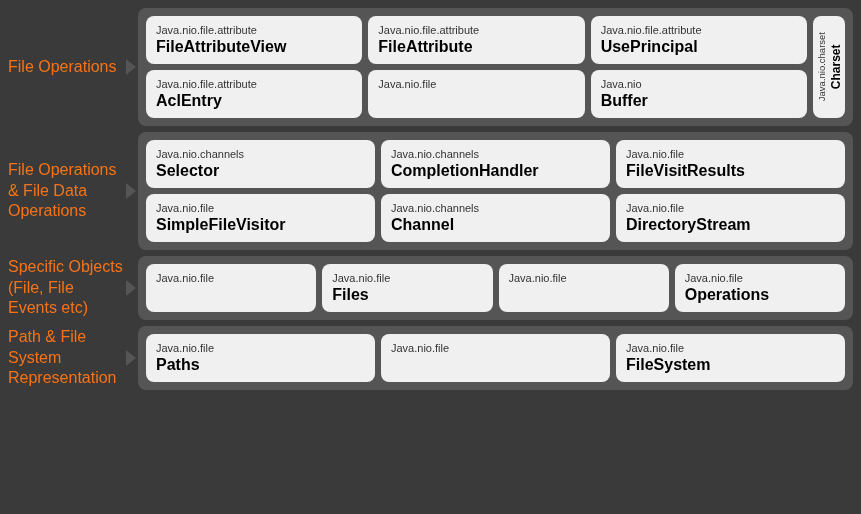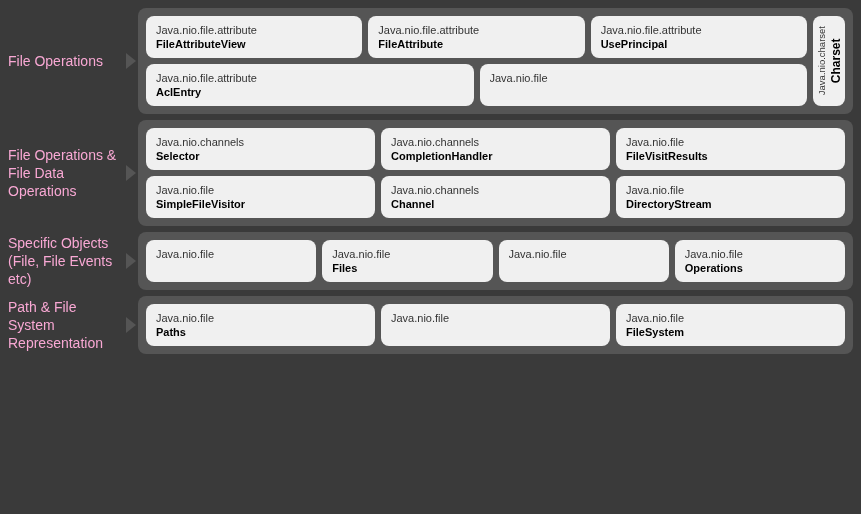--- a/index.html
+++ b/index.html
@@ -23,22 +23,22 @@
       display: flex;
       flex-direction: row;
       align-items: stretch;
     }
 
     .label-cell {
       display: flex;
       align-items: center;
       width: 130px;
       flex-shrink: 0;
-      color: #f9a8d4;
-      font-size: 14px;
+      color: #f97316;
+      font-size: 16px;
       line-height: 1.3;
       padding-right: 12px;
       position: relative;
     }
 
     .label-cell::after {
       content: '';
       position: absolute;
       right: 2px;
       top: 50%;
@@ -83,21 +83,21 @@
       font-size: 11px;
       color: #333;
       font-weight: normal;
       white-space: nowrap;
       overflow: hidden;
       text-overflow: ellipsis;
       width: 100%;
     }
 
     .card-class {
-      font-size: 11px;
+      font-size: 16px;
       color: #000;
       font-weight: bold;
       margin-top: 2px;
       white-space: nowrap;
       overflow: hidden;
       text-overflow: ellipsis;
       width: 100%;
     }
 
     
@@ -144,20 +144,24 @@
             </div>
 
             <div class="cards-row">
               <div class="card">
                 <span class="card-package">Java.nio.file.attribute</span>
                 <span class="card-class">AclEntry</span>
               </div>
               <div class="card">
                 <span class="card-package">Java.nio.file</span>
               </div>
+              <div class="card">
+                <span class="card-package">Java.nio</span>
+                <span class="card-class">Buffer</span>
+              </div>
             </div>
           </div>
 
           <div class="card-vertical">
               <div style="writing-mode: vertical-rl; transform: rotate(180deg); display: flex; flex-direction: column; align-items: center; gap: 2px;">
                 <span style="font-size: 9.5px; font-weight: normal; color: rgb(51, 51, 51);">Java.nio.charset</span>
                 <span style="font-size: 12px; font-weight: bold; color: rgb(0, 0, 0);">Charset</span>
               </div>
             </div>
         </div>

